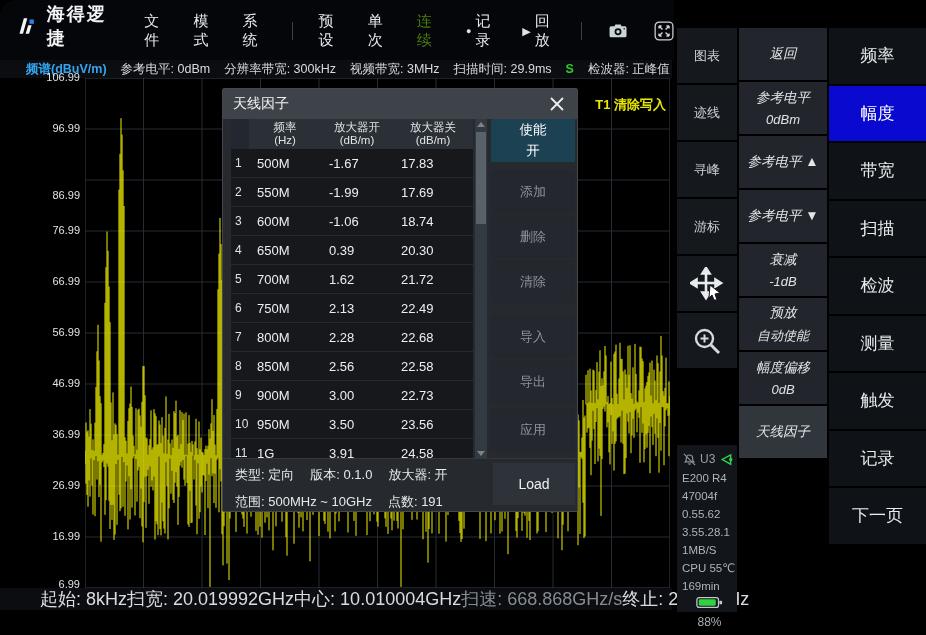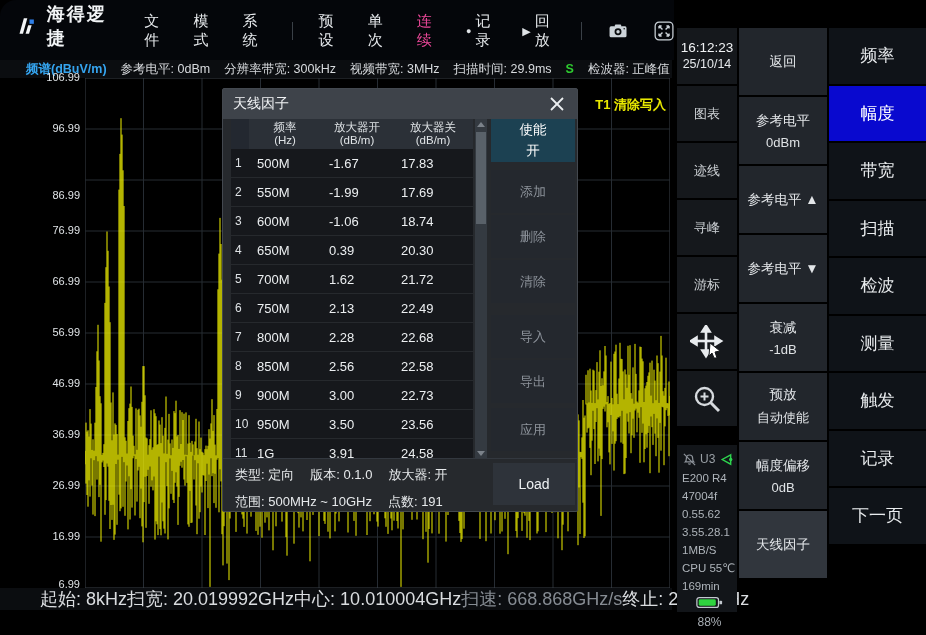--- a/index.html
+++ b/index.html
@@ -6,21 +6,21 @@
   *{box-sizing:border-box;font-family:"Liberation Sans","DejaVu Sans",sans-serif;}
   .screen{position:relative;width:926px;height:635px;background:#000;overflow:hidden;border-radius:16px;}
 
   
   .top-bar{position:absolute;left:0;top:0;width:674px;height:60px;background:#04060a;
     display:flex;align-items:flex-end;padding:0 0 10px 16px;}
   .logo{display:flex;align-items:center;gap:8px;margin-right:28px;}
   .logo-text{color:#f2f4f6;font-size:18px;font-weight:bold;letter-spacing:2px;}
   .menu{display:flex;align-items:center;gap:26px;}
   .menu-item{color:#e6e9ec;font-size:15px;cursor:default;display:flex;align-items:center;gap:4px;}
-  .menu-item.active{color:#ec4899;}
+  .menu-item.active{color:#4d7c0f;}
   .mi-dot{font-size:9px;line-height:9px;color:#dfe3e6;}
   .mi-play{font-size:11px;line-height:11px;color:#dfe3e6;}
   .vdiv{width:1px;height:18px;background:#3a4047;}
 
   
   .status-bar{position:absolute;left:0;top:60px;width:672px;height:18px;background:#0b0d10;
     display:flex;align-items:center;font-size:12.5px;color:#d8dbde;padding-left:26px;gap:14px;white-space:nowrap;}
   .spec-label{color:#35a5f0;font-weight:bold;}
   .s-flag{color:#2ecb30;font-weight:bold;}
 
@@ -43,22 +43,22 @@
   .time-t{color:#f0f2f4;font-size:13.5px;}
   .time-d{color:#e4e7ea;font-size:12.5px;}
   .sysblk{position:absolute;left:677px;top:445px;width:60px;height:167px;background:#121519;
     color:#aeb4ba;font-size:11.5px;line-height:18px;padding:4px 0 0 5px;}
   .sysicons{display:flex;align-items:center;gap:3px;height:20px;}
   .sysicons .u3{color:#9aa0a6;font-size:12px;}
   .battrow{display:flex;align-items:center;gap:4px;margin-top:1px;flex-direction:column;}
   .battrow span{color:#a7adb3;font-size:12px;}
 
   .col2{position:absolute;left:739px;top:28px;width:88px;display:flex;flex-direction:column;gap:2px;}
-  .btn2{background:#22262c;height:67px;display:flex;flex-direction:column;align-items:center;
-    justify-content:center;color:#e3e6e9;font-size:13.5px;gap:5px;}
+  .btn2{background:#22262c;height:52px;display:flex;flex-direction:column;align-items:center;
+    justify-content:center;color:#e3e6e9;font-size:13.5px;gap:5px;font-style:italic;}
   .btn2.selected{background:#31363d;}
   .btn2 .l2:empty{display:none;}
   .btn2 .l2{font-size:13px;color:#dfe2e5;}
 
   .col3{position:absolute;left:829px;top:28px;width:97px;display:flex;flex-direction:column;gap:2px;}
   .btn3{background:#0f1318;height:55.5px;display:flex;align-items:center;justify-content:center;
     color:#e9ecee;font-size:17px;}
   .btn3.active{background:#0909cf;color:#fff;}
 
   
@@ -196,24 +196,20 @@
 
   <div class="bottom-bar">
     <span>起始: 8kHz</span>
     <span>扫宽: 20.019992GHz</span>
     <span>中心: 10.010004GHz</span>
     <span class="dim">扫速: 668.868GHz/s</span>
     <span>终止: 20.02GHz</span>
   </div>
 
   <div class="col1">
-    <div class="blk1 timeblk">
-      <span class="time-t">16:12:23</span>
-      <span class="time-d">25/10/14</span>
-    </div>
     <div class="blk1">图表</div>
     <div class="blk1">迹线</div>
     <div class="blk1">寻峰</div>
     <div class="blk1">游标</div>
     <div class="blk1">
       <svg width="34" height="34" viewBox="0 0 34 34">
         <g stroke="#e8ebee" stroke-width="2.6" fill="#e8ebee">
           <line x1="16" y1="6" x2="16" y2="26"></line>
             <line x1="6" y1="16" x2="26" y2="16"></line>
           <polygon points="16,1 12.5,6.5 19.5,6.5"></polygon>

